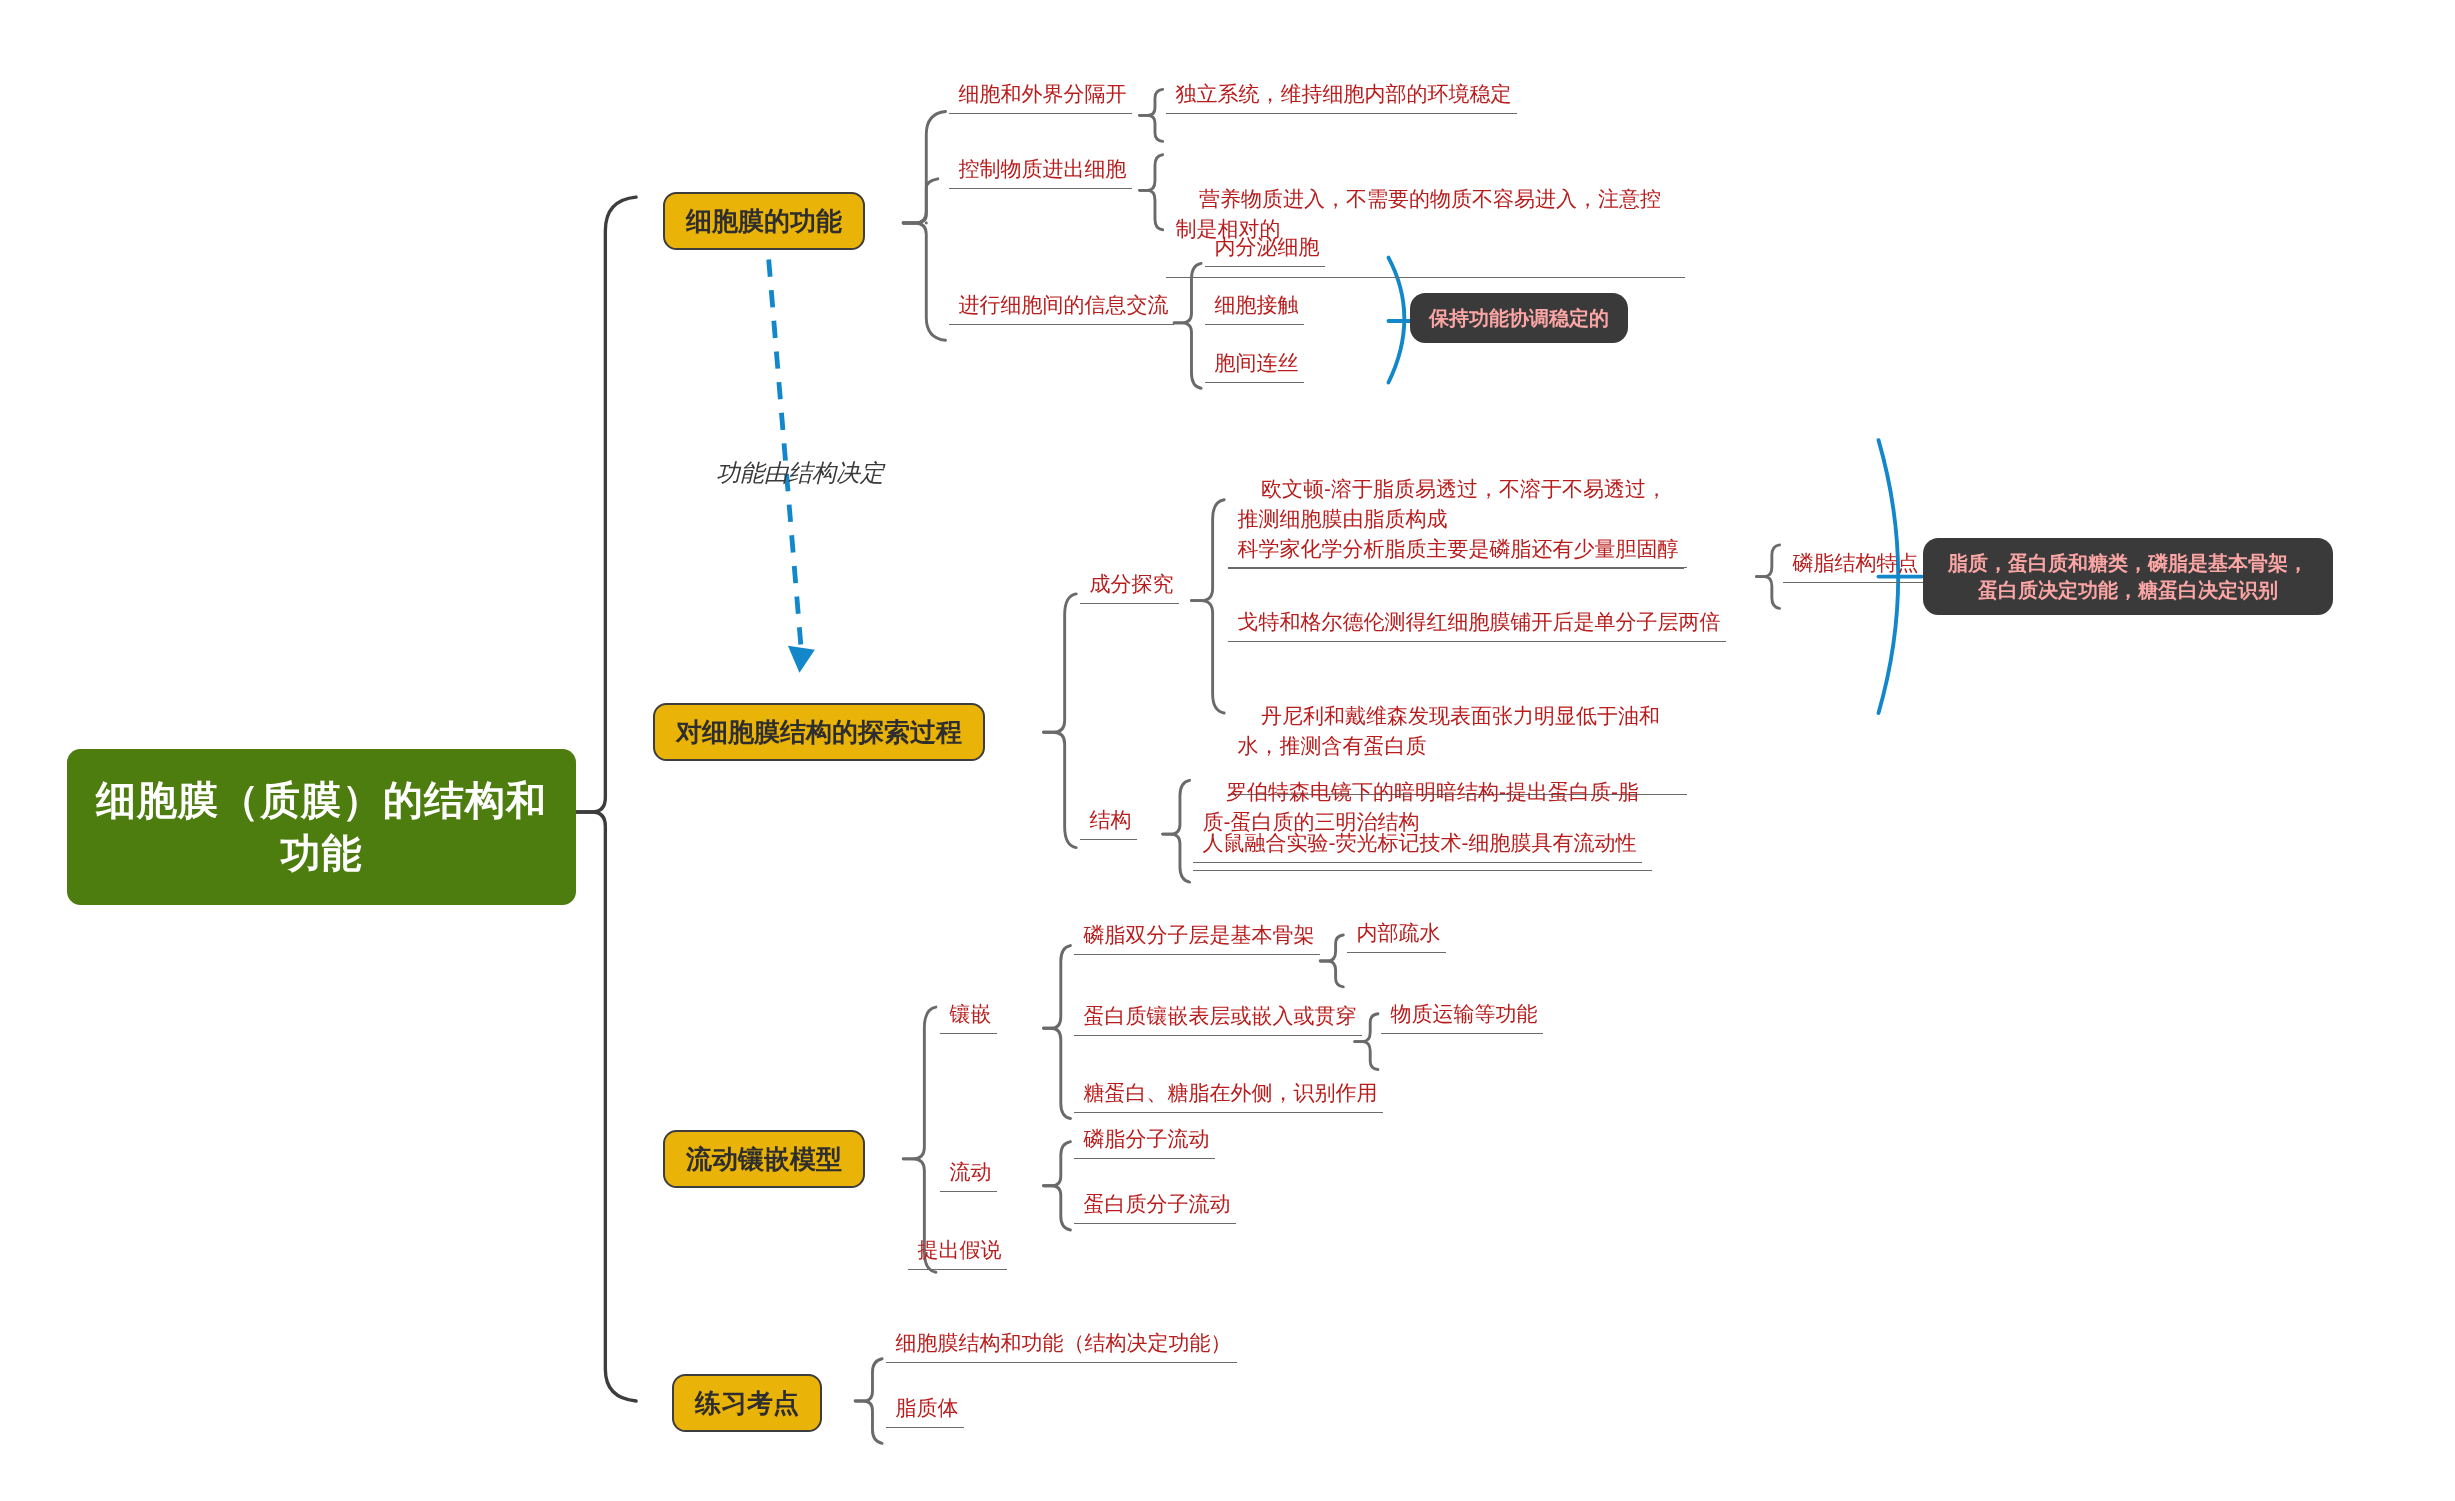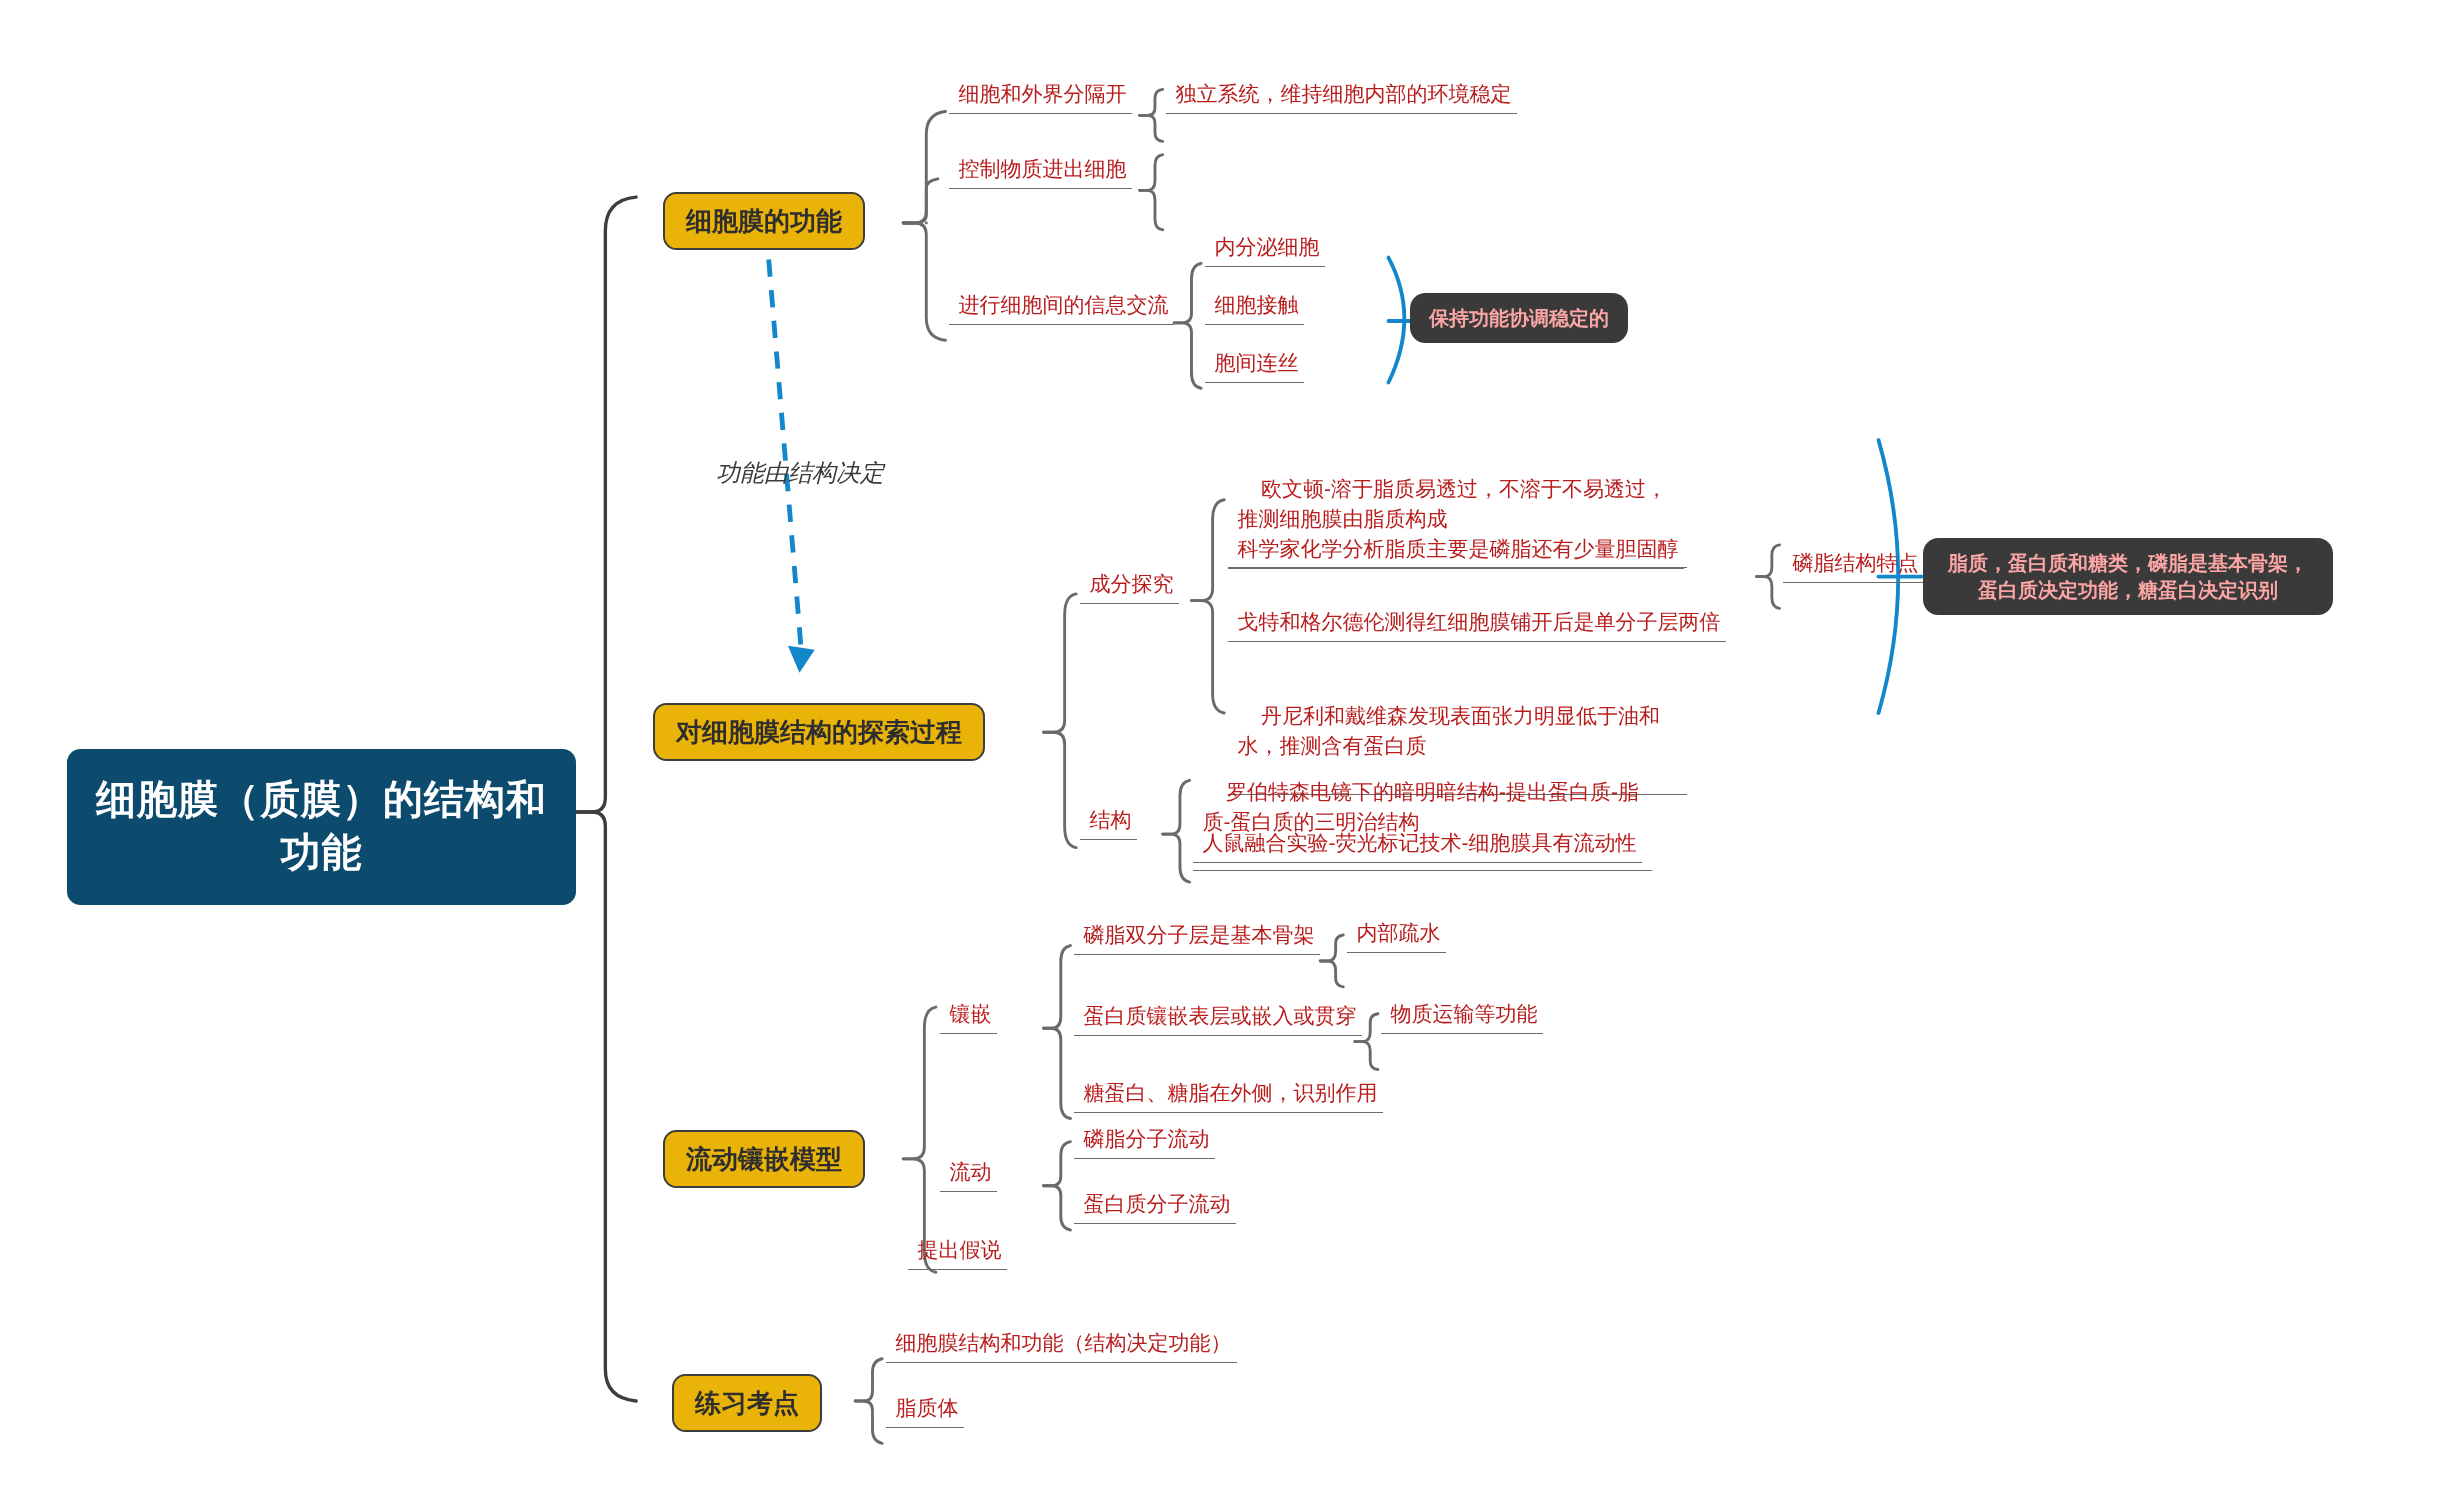--- a/index.html
+++ b/index.html
@@ -23,29 +23,28 @@
     pointer-events:none;
   }
 
   
   .root-node{
     position:absolute;
     left:67px; top:749px;
     width:509px;
     padding:25px 17.3px;
     box-sizing:border-box;
-    background:#0c4a6e;
+    background:#4d7c0f;
     border-radius:13.4px;
     color:#ffffff;
     font-size:40px;
     font-weight:bold;
     line-height:1.32;
     text-align:center;
     letter-spacing:1px;
-    font-family:Liberation Serif, serif;
   }
 
   
   .l1-node{
     position:absolute;
     box-sizing:border-box;
     background:#eab308;
     border:2.9px solid #3d3d3d;
     border-radius:13.4px;
     color:#2e2e2e;
@@ -188,20 +187,23 @@
   </div>
 
   <div class="leaf nowrap" style="left:949px; top:290px;">
     <span>进行细胞间的信息交流</span>
   </div>
 
   <div class="leaf nowrap" style="left:1166px; top:79px;">
     <span>独立系统，维持细胞内部的环境稳定</span>
   </div>
 
+  <div class="leaf" style="left:1166px; top:154px; width:519px;">
+    <span>营养物质进入，不需要的物质不容易进入，注意控制是相对的</span>
+  </div>
 
   <div class="leaf nowrap" style="left:1205px; top:232px;">
     <span>内分泌细胞</span>
   </div>
 
   <div class="leaf nowrap" style="left:1205px; top:290px;">
     <span>细胞接触</span>
   </div>
 
   <div class="leaf nowrap" style="left:1205px; top:348px;">

